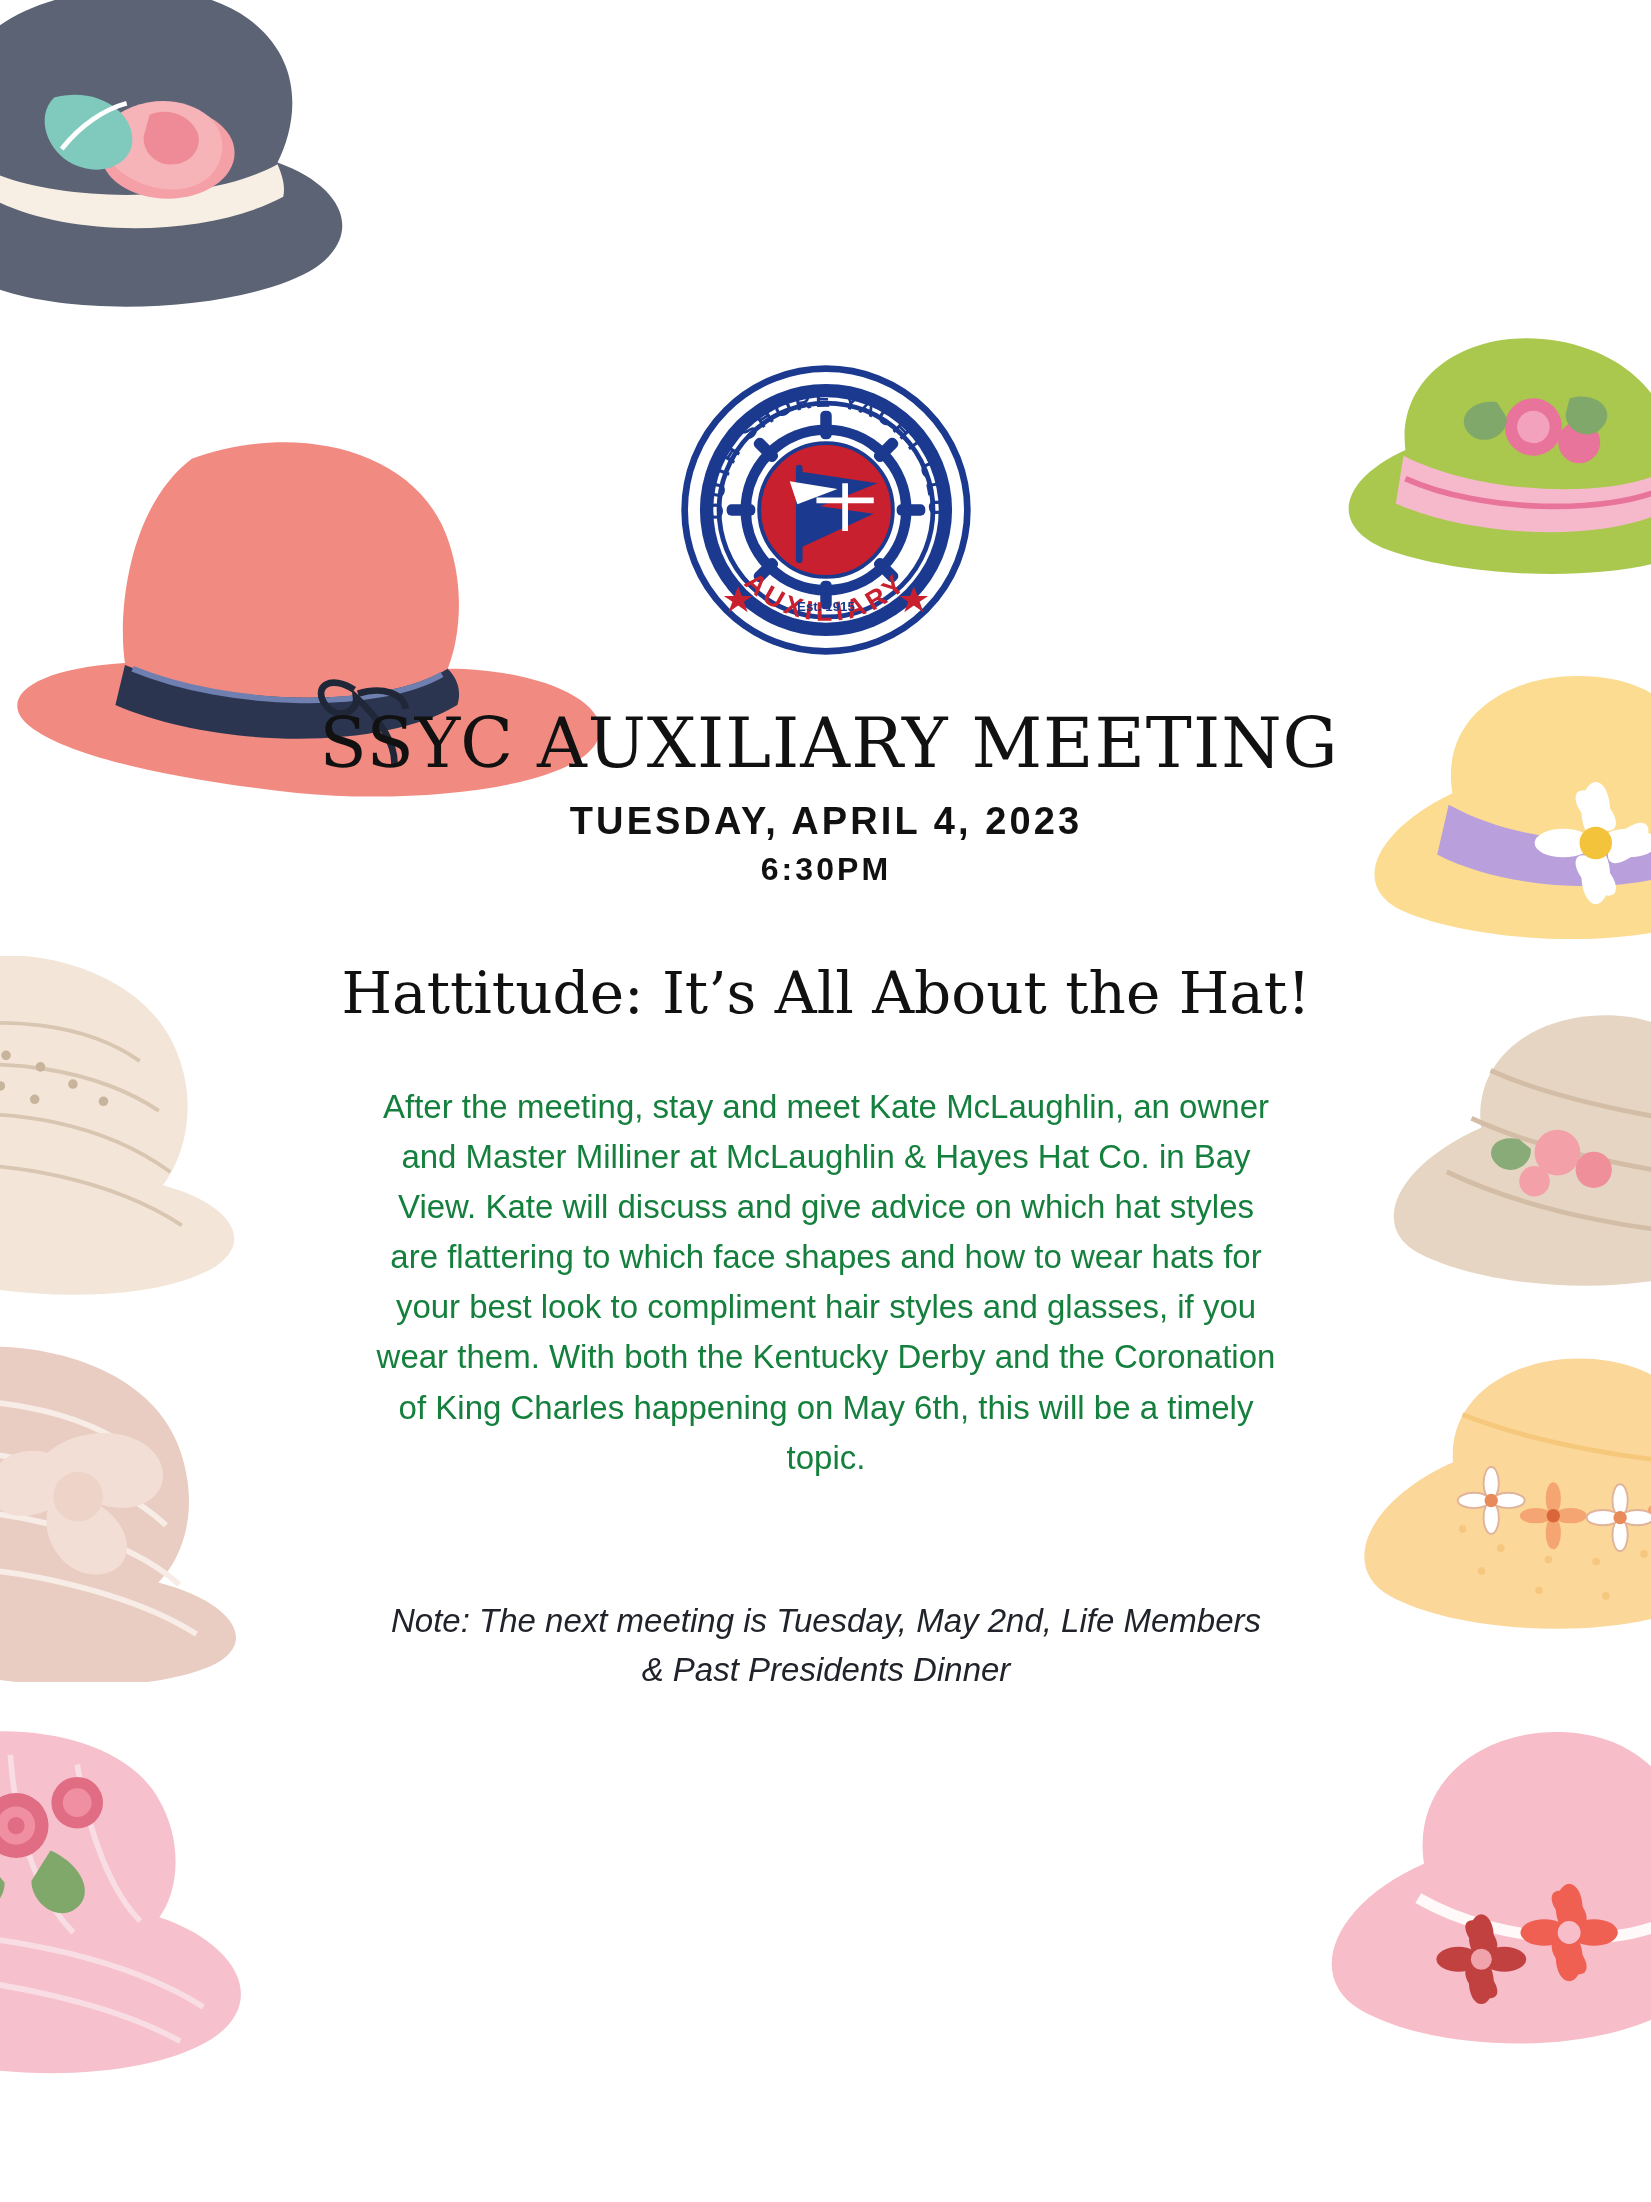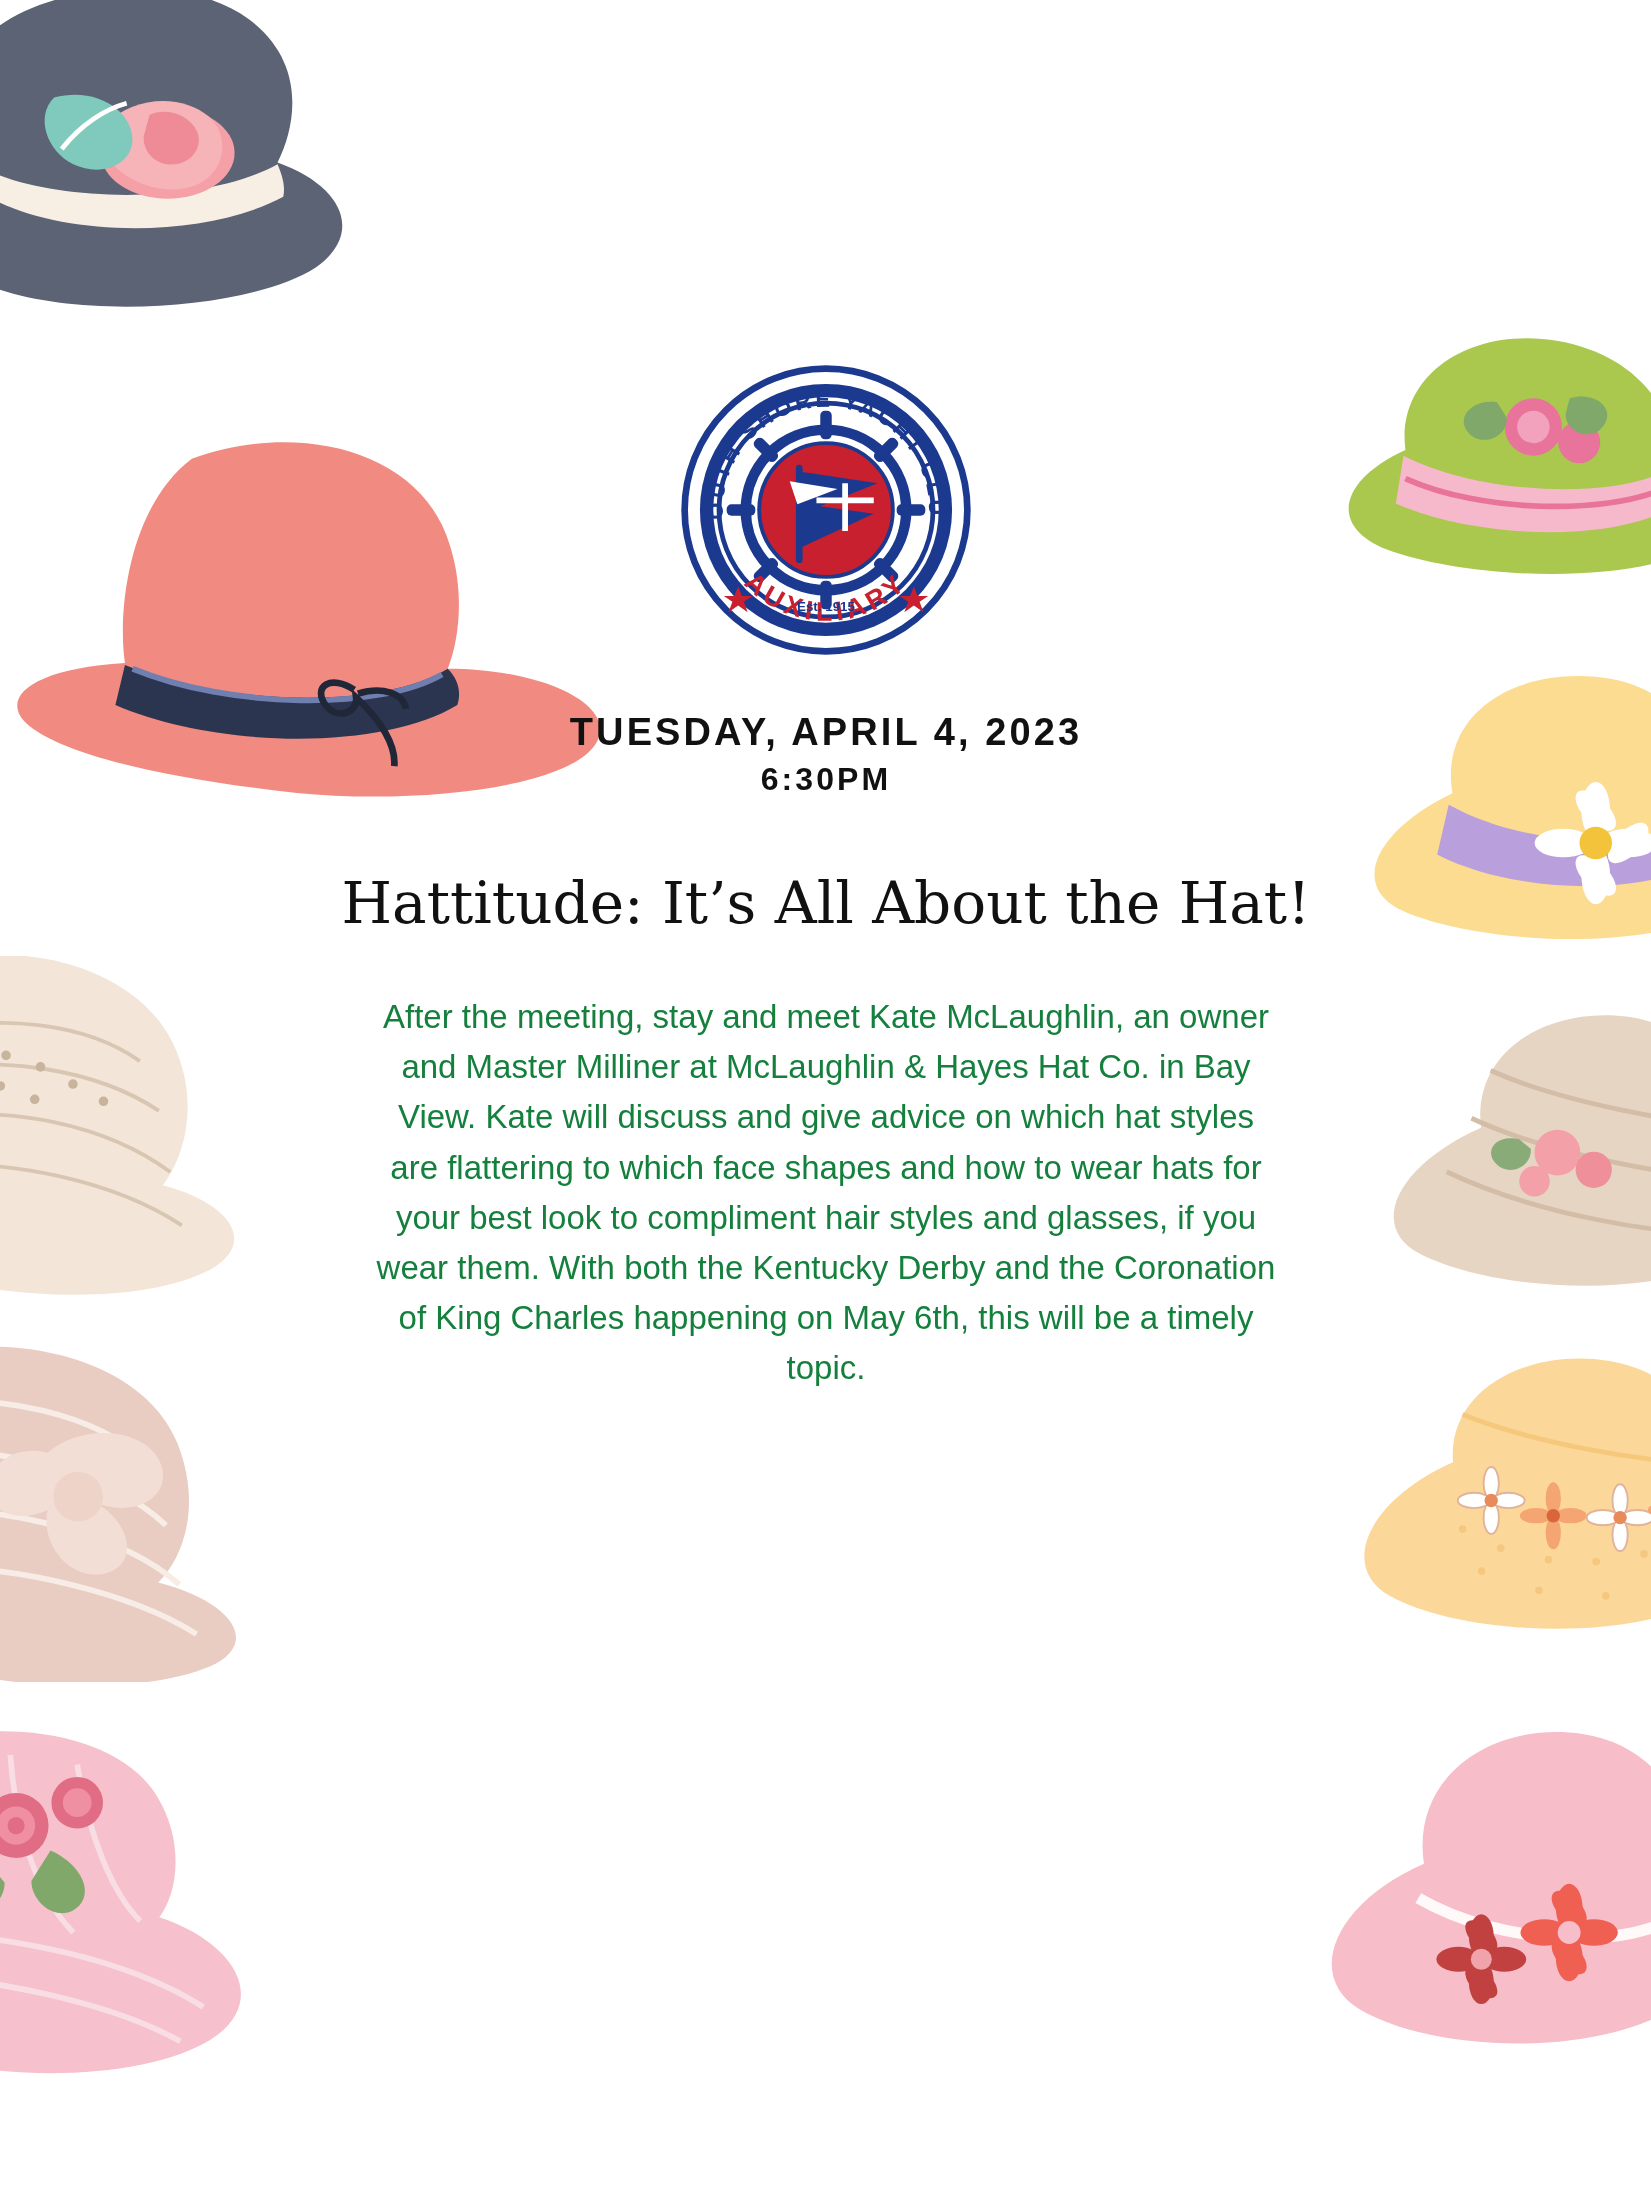--- a/index.html
+++ b/index.html
@@ -346,20 +346,22 @@
       </text>
       <text x="156" y="262" text-anchor="middle" font-family="'Liberation Sans', sans-serif" font-size="14" font-weight="bold" fill="#1b3a8f">Est. 1915</text>
       <g fill="#c8202e">
         <polygon points="64,236 68,246 79,246 70,252 74,263 64,256 54,263 58,252 49,246 60,246"></polygon>
         <polygon points="248,236 252,246 263,246 254,252 258,263 248,256 238,263 242,252 233,246 244,246"></polygon>
       </g>
     </svg>
   </div>
 
   <div class="center-col">
+    <h1 class="title">SSYC AUXILIARY MEETING</h1>
     <div class="date">TUESDAY, APRIL 4, 2023</div>
     <div class="time">6:30PM</div>
     <h2 class="subtitle">Hattitude: It’s All About the Hat!</h2>
     <p class="body-copy">After the meeting, stay and meet Kate McLaughlin, an owner and Master Milliner at McLaughlin &amp; Hayes Hat Co. in Bay View. Kate will discuss and give advice on which hat styles are flattering to which face shapes and how to wear hats for your best look to compliment hair styles and glasses, if you wear them. With both the Kentucky Derby and the Coronation of King Charles happening on May 6th, this will be a timely topic.</p>
+    <p class="note">Note: The next meeting is Tuesday, May 2nd, Life Members &amp; Past Presidents Dinner</p>
   </div>
 
 </div>
 
 
 </body></html>

